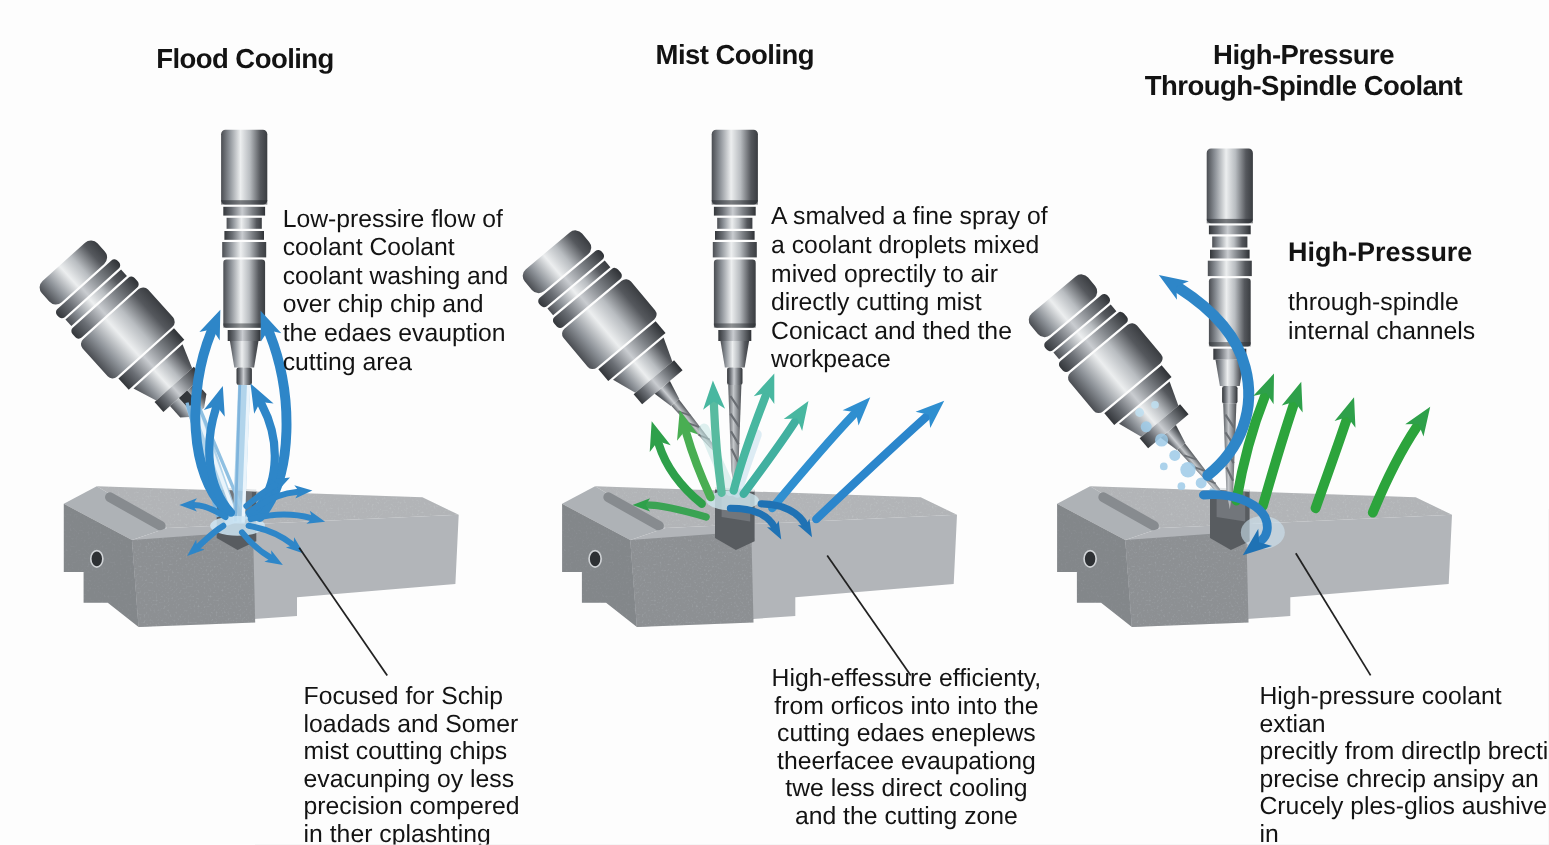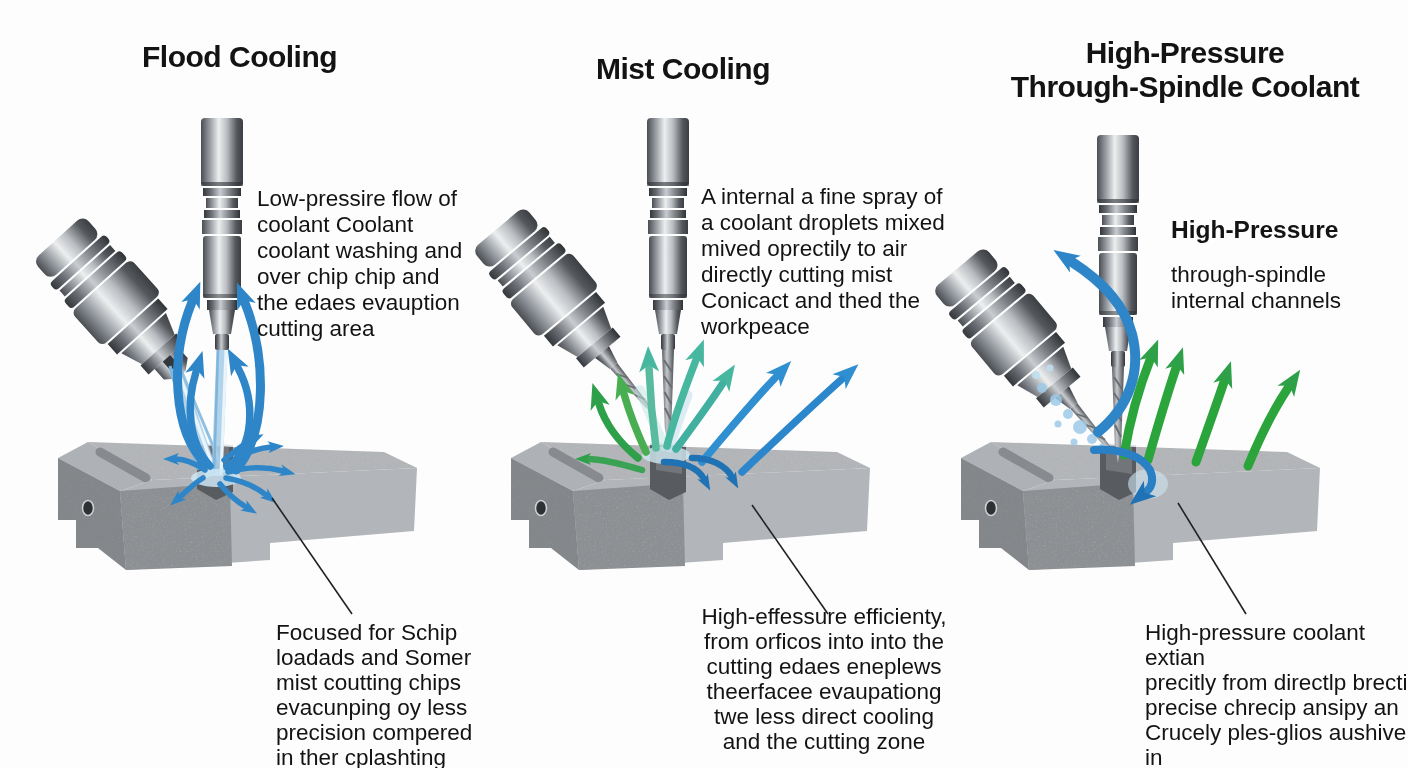--- a/index.html
+++ b/index.html
@@ -2,21 +2,21 @@
 <html><head>
 <meta charset="utf-8">
 <style>
   html,body{margin:0;padding:0;background:#e9e9e9;}
   .canvas{
     position:relative;width:1408px;height:768px;background:#fdfdfd;overflow:hidden;
     font-family:"Liberation Sans", sans-serif;color:#131313;
   }
   .illustration{position:absolute;left:0;top:0;width:1408px;height:768px;}
   .txt{position:absolute;white-space:pre-line;}
-  .panel-title{font-weight:bold;font-size:30px;letter-spacing:-0.5px;line-height:1.12;}
+  .panel-title{font-weight:bold;font-size:25px;letter-spacing:-0.5px;line-height:1.12;}
   .panel-title.centered{text-align:center;}
   .desc{font-size:22.5px;line-height:26px;}
   .desc-bold{font-weight:bold;font-size:24.5px;line-height:28px;}
   .caption{font-size:22.5px;line-height:25px;}
 </style>
 </head>
 <body>
 
 <div class="canvas">
 
@@ -229,33 +229,33 @@
       <g>
         <ellipse cx="1148" cy="484" rx="20" ry="15" fill="#cfe4f2" opacity="0.6"></ellipse>
         <path d="M1094,450 C1120,448 1142,456 1150,470 C1154,479 1152,487 1147,491" stroke="#2a80c4" stroke-width="8" fill="none" stroke-linecap="round" marker-end="url(#ahDeepB)"></path>
       </g>
       <path d="M1178,503 L1246,614" stroke="#222" stroke-width="1.6" fill="none"></path>
     </g>
   </svg>
 
   <div class="txt panel-title" style="left:142px;top:40px;">Flood Cooling</div>
 
-  <div class="txt panel-title" style="left:596px;top:52px;text-align:center;">Mist Cooling</div>
+  <div class="txt panel-title" style="left:596px;top:36px;text-align:center;">Mist Cooling</div>
 
   <div class="txt panel-title centered" style="left:975px;top:36px;width:420px;">High-Pressure
 Through-Spindle Coolant</div>
 
   <div class="txt desc" style="left:257px;top:186px;width:235px;">Low-pressire flow of
 coolant Coolant
 coolant washing and
 over chip chip and
 the edaes evauption
 cutting area</div>
 
-  <div class="txt desc" style="left:701px;top:184px;width:260px;">A internal a fine spray of
+  <div class="txt desc" style="left:701px;top:184px;width:260px;">A smalved a fine spray of
 a coolant droplets mixed
 mived oprectily to air
 directly cutting mist
 Conicact and thed the
 workpeace</div>
 
   <div class="txt" style="left:1171px;top:198px;width:240px;">
     <div class="desc-bold">High-Pressure</div>
     <div class="desc" style="white-space:pre-line;">through-spindle
 internal channels</div>

